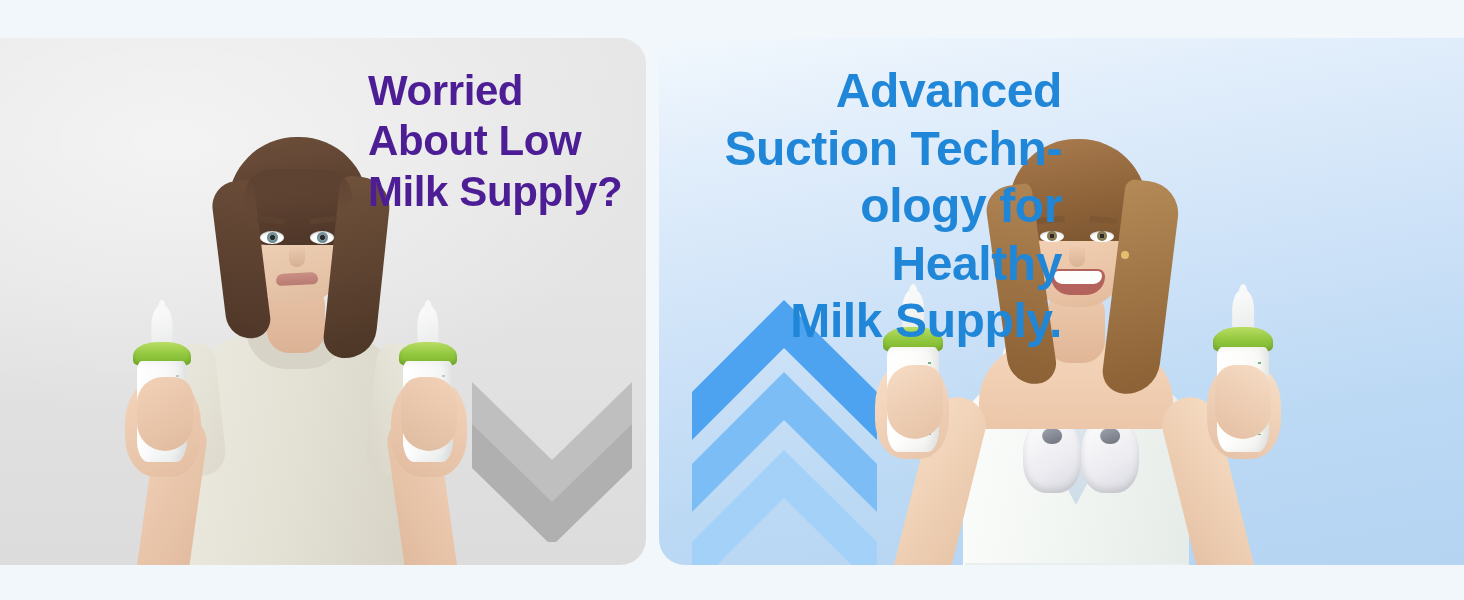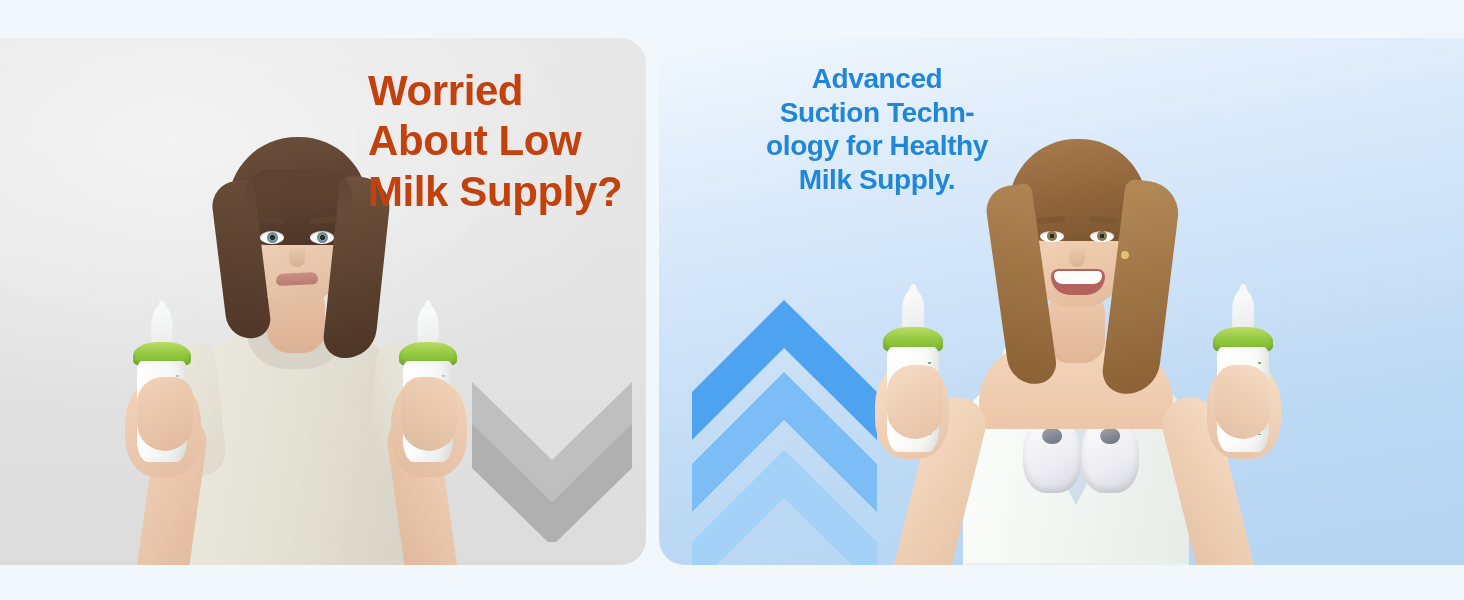--- a/index.html
+++ b/index.html
@@ -42,29 +42,29 @@
     position:absolute;
     white-space:pre-line;
     font-weight:700;
     letter-spacing:-0.4px;
     line-height:1.20;
   }
   .headline-left {
     left:368px; top:66px;
     width:300px;
     font-size:42px;
-    color:#c2410c;
+    color:#4c1d95;
     text-align:left;
   }
   .headline-right {
     left:692px; top:62px;
     width:370px;
-    font-size:28px;
+    font-size:48px;
     color:#2086d8;
-    text-align:center;
+    text-align:right;
   }
 
   
   .chev-down-group { position:absolute; left:472px; top:382px; width:160px; height:160px; }
   .chev-up-group   { position:absolute; left:692px; top:300px; width:185px; height:265px; }
   .chev-down-group svg, .chev-up-group svg { display:block; width:100%; height:100%; }
 
   
   .person { position:absolute; bottom:0; }
 

